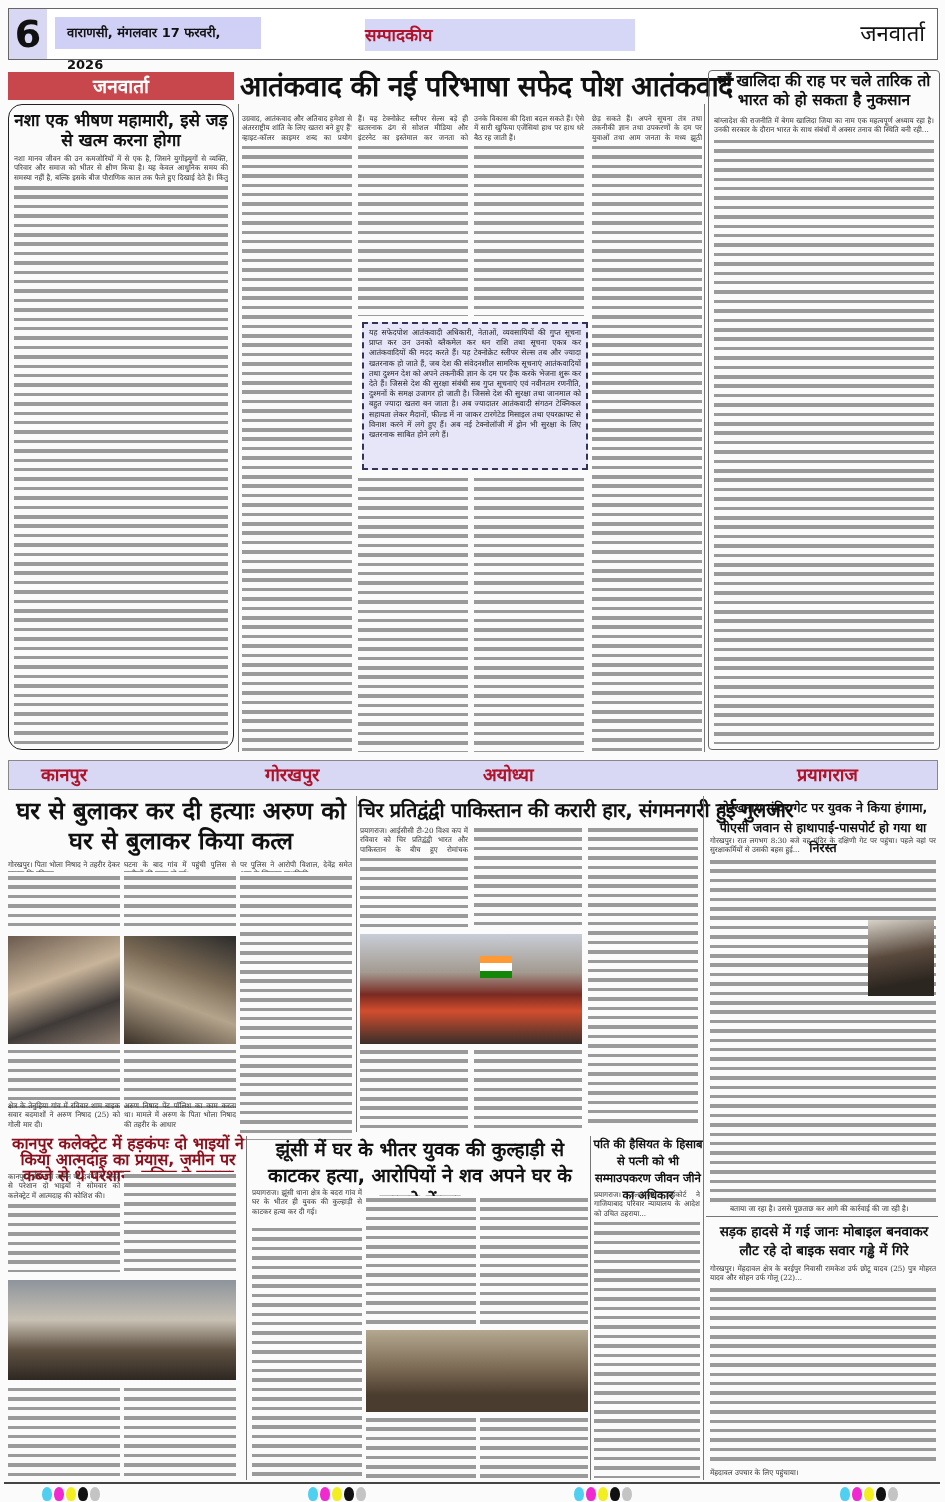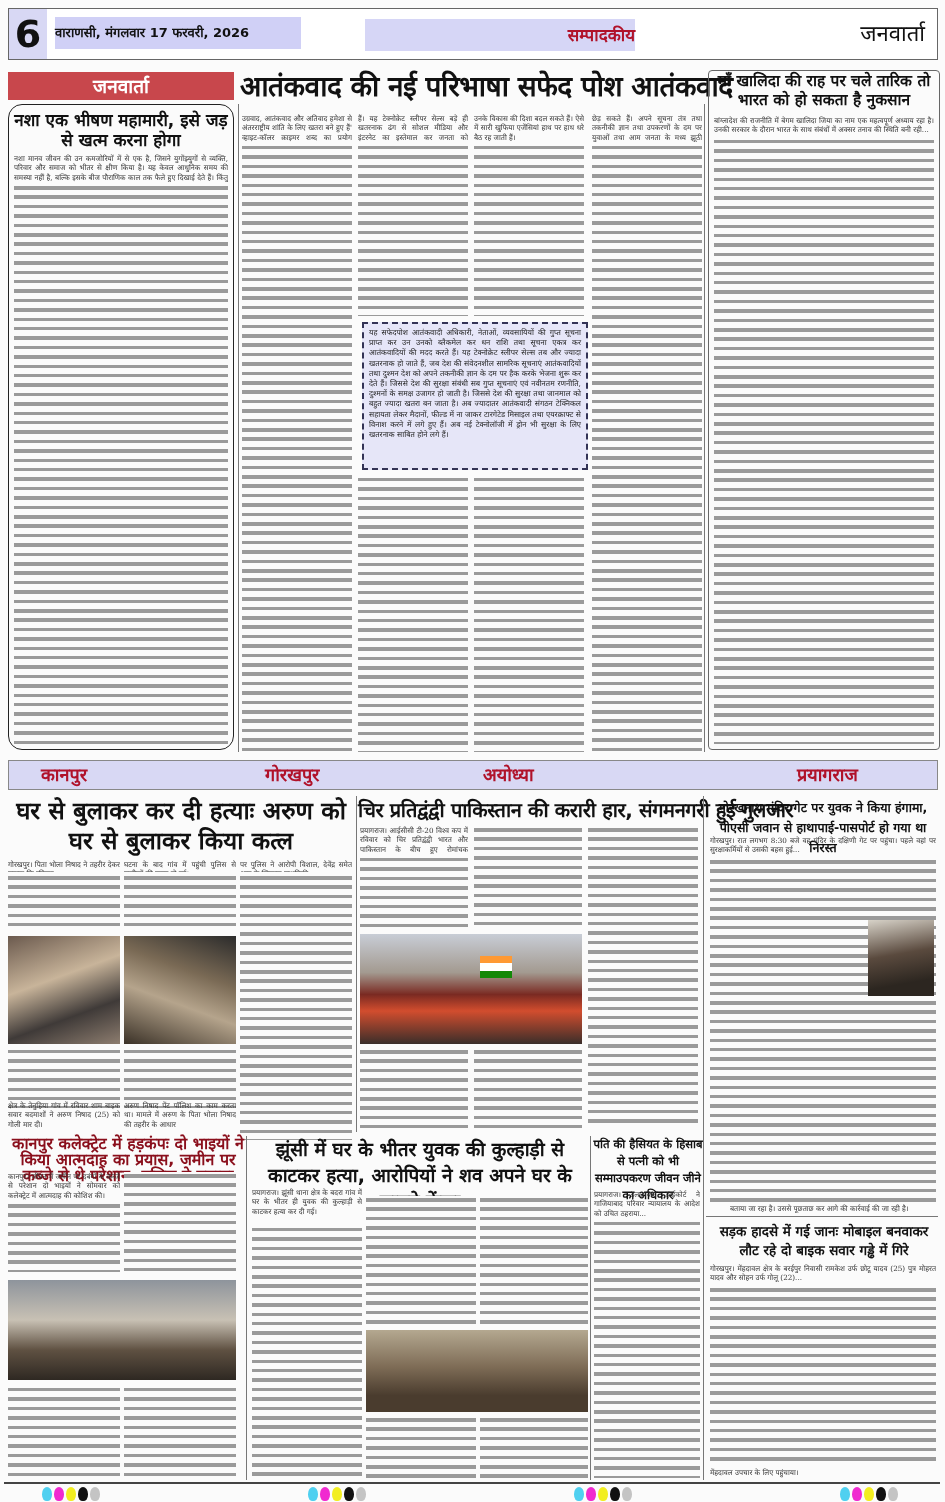--- a/index.html
+++ b/index.html
@@ -1,20 +1,20 @@
 <!DOCTYPE html>
 <html><head>
 <meta charset="utf-8">
 <style>
 *{box-sizing:border-box;margin:0;padding:0}
 body{width:945px;height:1502px;background:#fbfbfb;font-family:"DejaVu Sans",sans-serif;color:#111;overflow:hidden;position:relative}
 .hdr{position:absolute;left:8px;top:8px;width:930px;height:52px;border:1px solid #666;background:#fff}
 .pgno{position:absolute;left:0;top:0;width:38px;height:50px;background:#d8d8f4;font:bold 38px "DejaVu Sans",sans-serif;text-align:center;line-height:50px}
-.date{position:absolute;left:46px;top:8px;width:246px;height:32px;background:#d0d0f6;font:bold 13px "DejaVu Sans",sans-serif;line-height:32px;}
-.sec{position:absolute;left:356px;top:10px;width:270px;height:32px;background:#d6d6f6;color:#b0122a;font:bold 17px "DejaVu Sans",sans-serif;text-align:right;line-height:32px}
+.date{position:absolute;left:46px;top:8px;width:206px;height:32px;background:#d0d0f6;font:bold 13px "DejaVu Sans",sans-serif;line-height:32px;padding-left:12px}
+.sec{position:absolute;left:356px;top:10px;width:270px;height:32px;background:#d6d6f6;color:#b0122a;font:bold 17px "DejaVu Sans",sans-serif;text-align:left;line-height:32px}
 .brand{position:absolute;right:12px;top:8px;font:22px "DejaVu Sans",sans-serif;line-height:34px}
 .redbar{position:absolute;left:8px;top:72px;width:226px;height:28px;background:#c8474c;color:#fff;font:bold 19px "DejaVu Sans",sans-serif;text-align:center;line-height:28px}
 .box{position:absolute;border:1.5px solid #222;border-radius:14px}
 .hl{font-weight:bold;text-align:center;line-height:1.2;color:#111}
 .txt{position:absolute;font:7.2px/9.4px "DejaVu Serif",serif;text-align:justify;color:#333;overflow:hidden}
 .filler{display:block;background:repeating-linear-gradient(#fbfbfb 0 2px,#9a9a9a 2px 5.5px,#fbfbfb 5.5px 9.4px);height:100%}
 .quote{position:absolute;left:362px;top:322px;width:226px;height:148px;border:2px dashed #335;background:#e6e6f8;padding:4px 5px;font:7.6px/10.2px "DejaVu Serif",serif;text-align:justify;color:#222;overflow:hidden}
 .cityband{position:absolute;left:8px;top:760px;width:930px;height:30px;background:#d8d8f4;border:1px solid #888}
 .city{position:absolute;top:0;color:#b0122a;font:bold 18px "DejaVu Sans",sans-serif;line-height:28px}
 .photo{position:absolute;overflow:hidden}

